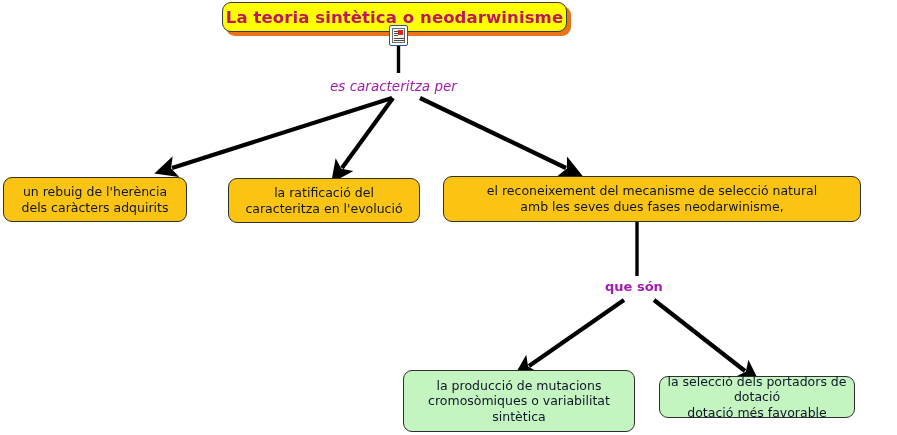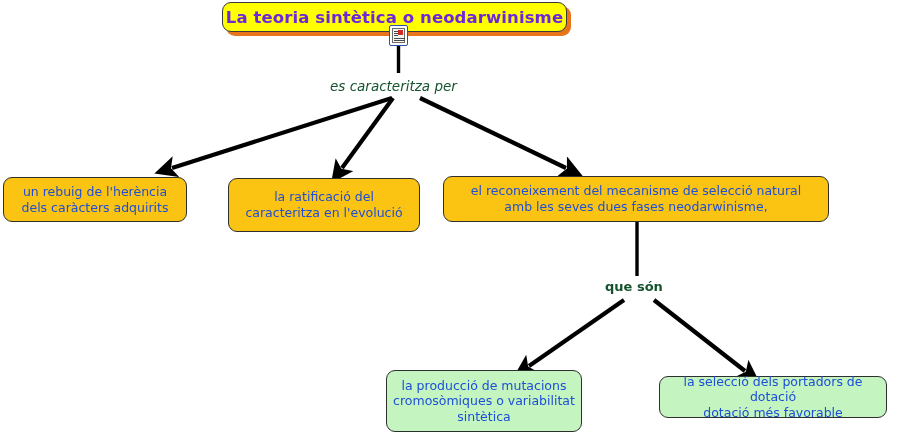--- a/index.html
+++ b/index.html
@@ -39,21 +39,21 @@
     border-radius: 9px;
     box-shadow: 4px 4px 0 0 #e8741c;
     display: flex;
     align-items: center;
     justify-content: center;
     z-index: 3;
   }
   .title-node .txt {
     font-size: 16.5px;
     font-weight: bold;
-    color: #6d28d9;
+    color: #be185d;
     letter-spacing: 0.1px;
     white-space: nowrap;
   }
 
   
   .doc-icon {
     position: absolute;
     left: 389px;
     top: 25px;
     width: 19px;
@@ -101,32 +101,32 @@
     border: 1.3px solid #2f2f2f;
     border-radius: 9px;
     display: flex;
     align-items: center;
     justify-content: center;
     text-align: center;
     z-index: 3;
   }
   .node .txt {
     font-size: 12.5px;
-    color: #1d4ed8;
+    color: #0f172a;
     line-height: 1.25;
     padding: 0 6px;
   }
   .node.yellow { background: #fbc412; }
   .node.green  { background: #c4f5c0; }
 
   
   .linklabel {
     position: absolute;
     z-index: 4;
-    color: #14532d;
+    color: #a21caf;
     white-space: nowrap;
     background: #ffffff;
     padding: 0 2px;
   }
   .linklabel.italic {
     font-style: italic;
     font-size: 13.5px;
   }
   .linklabel.plain {
     font-size: 13px;
@@ -175,42 +175,42 @@
 
   <div class="linklabel plain" style="left:603px; top:279px;font-weight:bold;">que són</div>
 
   <div class="node yellow" style="left:3px; top:177px; width:184px; height:45px;">
     <span class="txt">
       <span>un rebuig de l'herència</span><br>
       <span>dels caràcters adquirits</span>
     </span>
   </div>
 
-  <div class="node yellow" style="left:228px; top:178px; width:192px; height:54px;">
+  <div class="node yellow" style="left:228px; top:178px; width:192px; height:45px;">
     <span class="txt">
       <span>la ratificació del</span><br>
       <span>caracteritza en l'evolució</span>
     </span>
   </div>
 
-  <div class="node yellow" style="left:443px; top:176px; width:386px; height:46px;">
+  <div class="node yellow" style="left:443px; top:176px; width:418px; height:46px;">
     <span class="txt">
       <span>el reconeixement del mecanisme de selecció natural</span><br>
       <span>amb les seves dues fases neodarwinisme,</span>
     </span>
   </div>
 
-  <div class="node green" style="left:386px; top:370px; width:196px; height:62px;">
+  <div class="node green" style="left:403px; top:370px; width:232px; height:62px;">
     <span class="txt">
       <span>la producció de mutacions</span><br>
       <span>cromosòmiques o variabilitat</span><br>
       <span>sintètica</span>
     </span>
   </div>
 
-  <div class="node green" style="left:659px; top:376px; width:228px; height:42px;">
+  <div class="node green" style="left:659px; top:376px; width:196px; height:42px;">
     <span class="txt">
       <span>la selecció dels portadors de dotació</span><br>
       <span>dotació més favorable</span>
     </span>
   </div>
 
 </div>
 
 </body></html>

